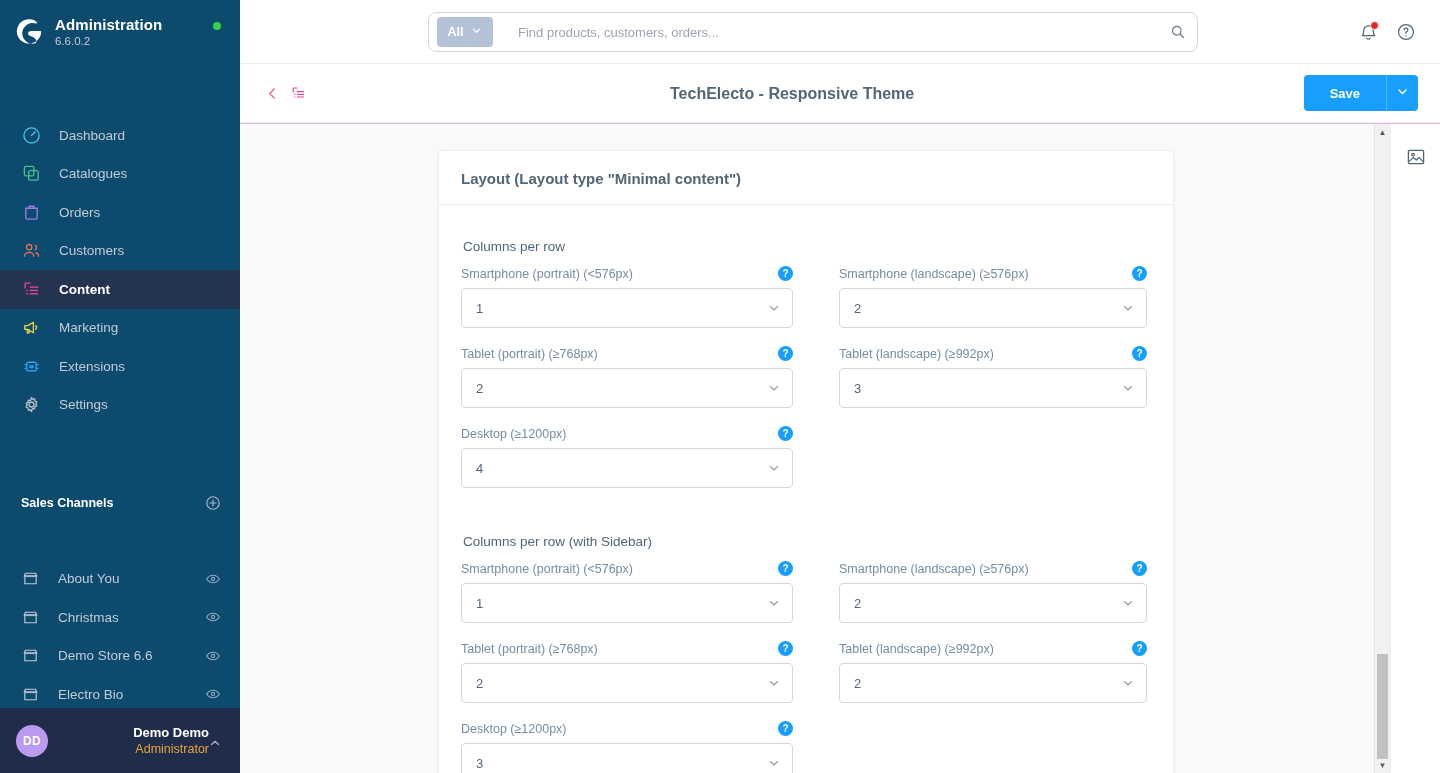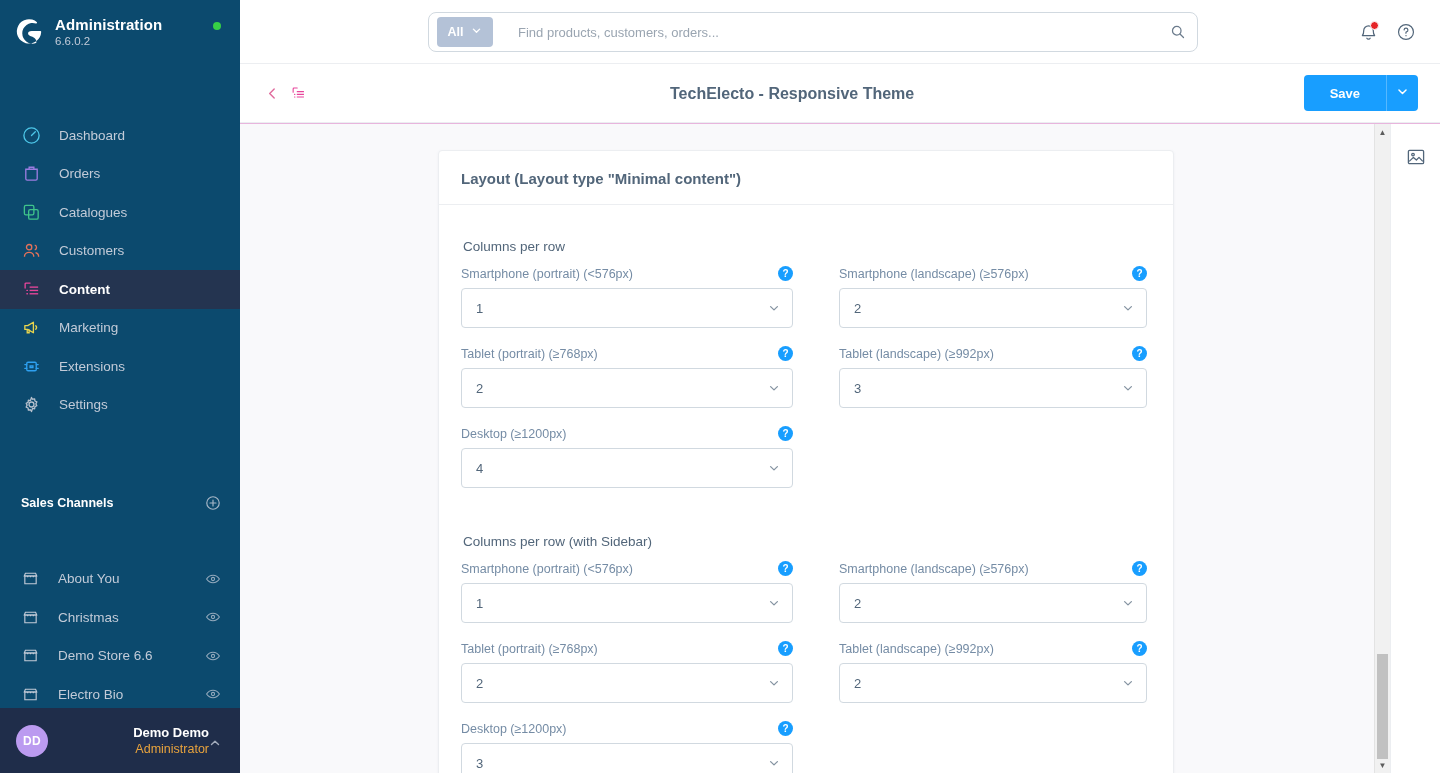--- a/index.html
+++ b/index.html
@@ -247,36 +247,36 @@
           <svg viewBox="0 0 20 20" width="19" height="19" fill="none" stroke="#4dc6e8" stroke-width="1.4">
               <circle cx="10" cy="10" r="8"></circle>
               <path d="M10 10l4-4" stroke-linecap="round"></path>
             </svg>
         </span>
         <span>Dashboard</span>
       </div>
 
       <div class="nav-item">
         <span class="nav-ico">
+          <svg viewBox="0 0 20 20" width="19" height="19" fill="none" stroke="#3fc48b" stroke-width="1.4">
+              <rect x="2.5" y="2.5" width="10" height="10" rx="1.6"></rect>
+              <rect x="7" y="7" width="10" height="10" rx="1.6"></rect>
+            </svg>
+        </span>
+        <span>Catalogues</span>
+      </div>
+
+      <div class="nav-item">
+        <span class="nav-ico">
           <svg viewBox="0 0 20 20" width="19" height="19" fill="none" stroke="#9b7ce0" stroke-width="1.4">
               <path d="M4 5.5h12v10a1.5 1.5 0 0 1-1.5 1.5h-9A1.5 1.5 0 0 1 4 15.5z"></path>
               <path d="M7.5 5.5V3.4h5v2.1"></path>
             </svg>
         </span>
         <span>Orders</span>
-      </div>
-
-      <div class="nav-item">
-        <span class="nav-ico">
-          <svg viewBox="0 0 20 20" width="19" height="19" fill="none" stroke="#3fc48b" stroke-width="1.4">
-              <rect x="2.5" y="2.5" width="10" height="10" rx="1.6"></rect>
-              <rect x="7" y="7" width="10" height="10" rx="1.6"></rect>
-            </svg>
-        </span>
-        <span>Catalogues</span>
       </div>
 
       <div class="nav-item">
         <span class="nav-ico">
           <svg viewBox="0 0 20 20" width="19" height="19" fill="none" stroke="#e5725a" stroke-width="1.4">
               <circle cx="7.5" cy="6.5" r="2.8"></circle>
               <path d="M2.6 16.5c0-2.8 2.2-4.6 4.9-4.6s4.9 1.8 4.9 4.6"></path>
               <path d="M13.4 4.4a2.6 2.6 0 0 1 0 5"></path>
               <path d="M14.2 12.2c2 .4 3.3 2 3.3 4.3"></path>
             </svg>

